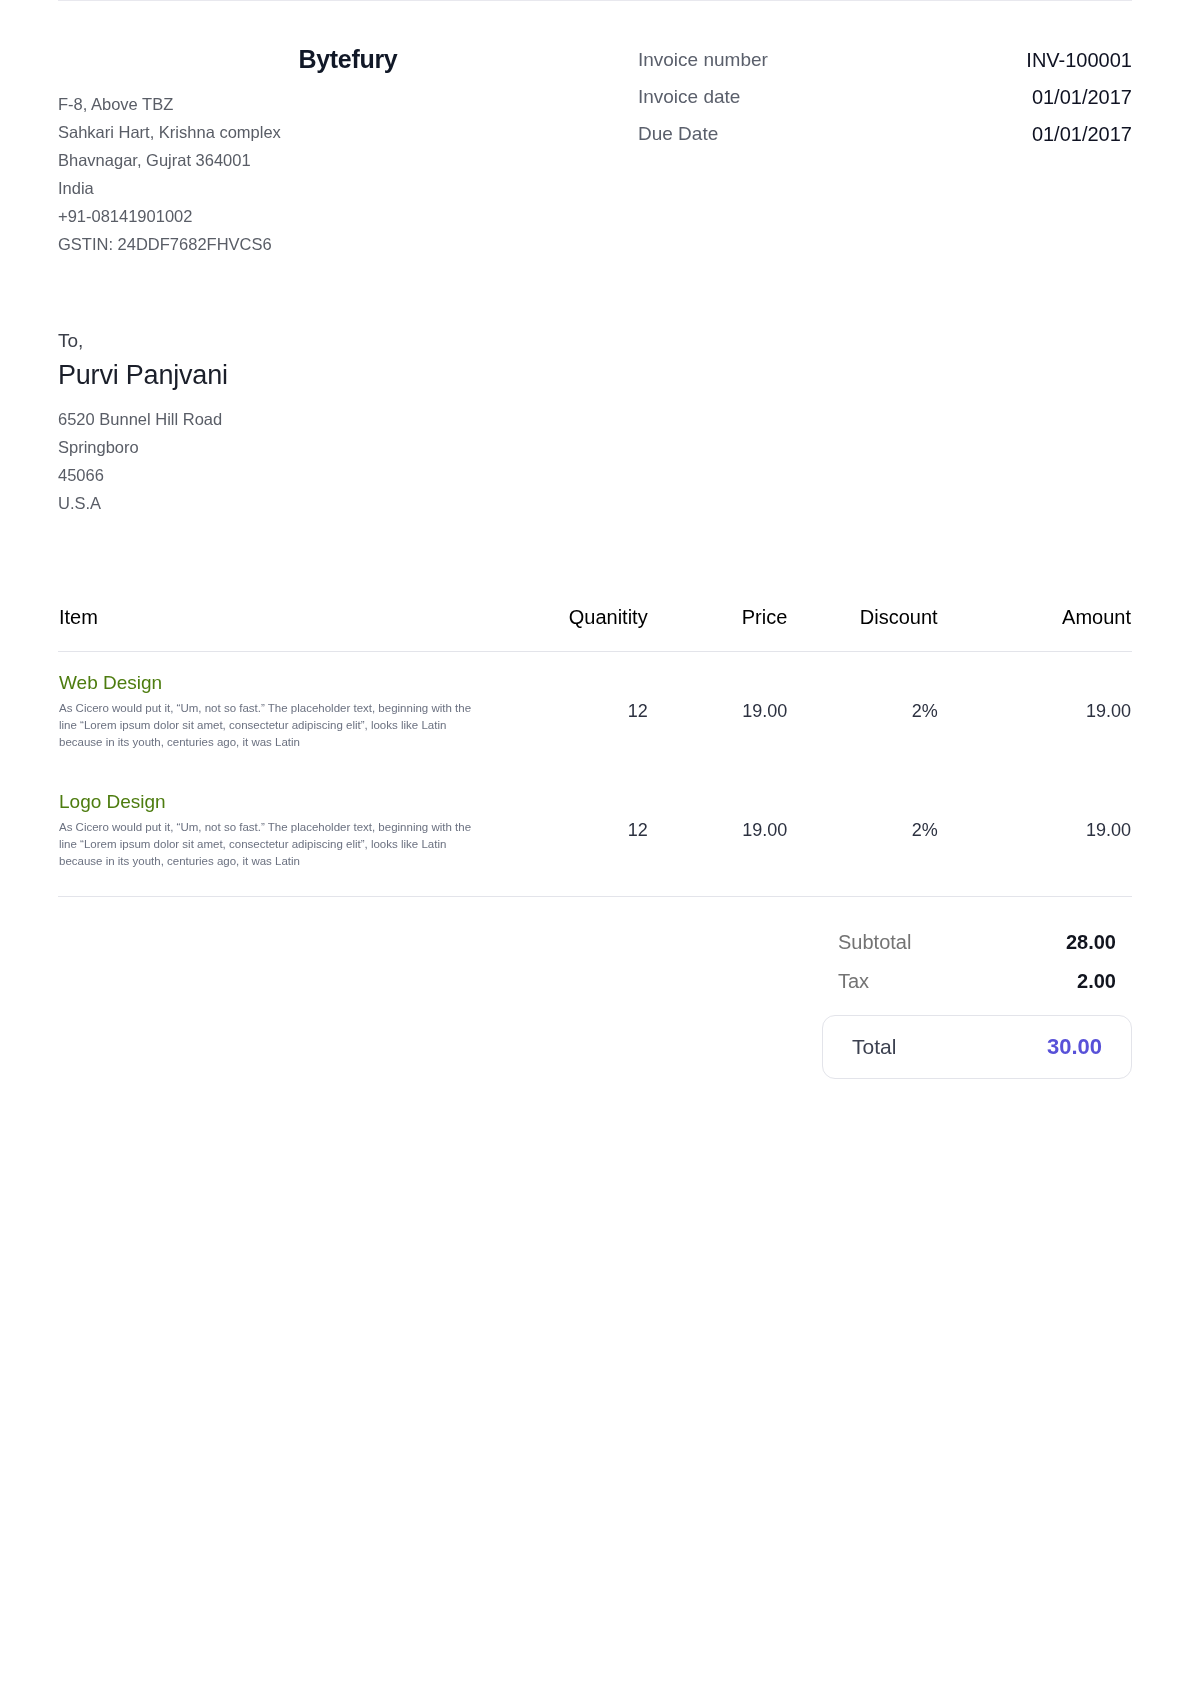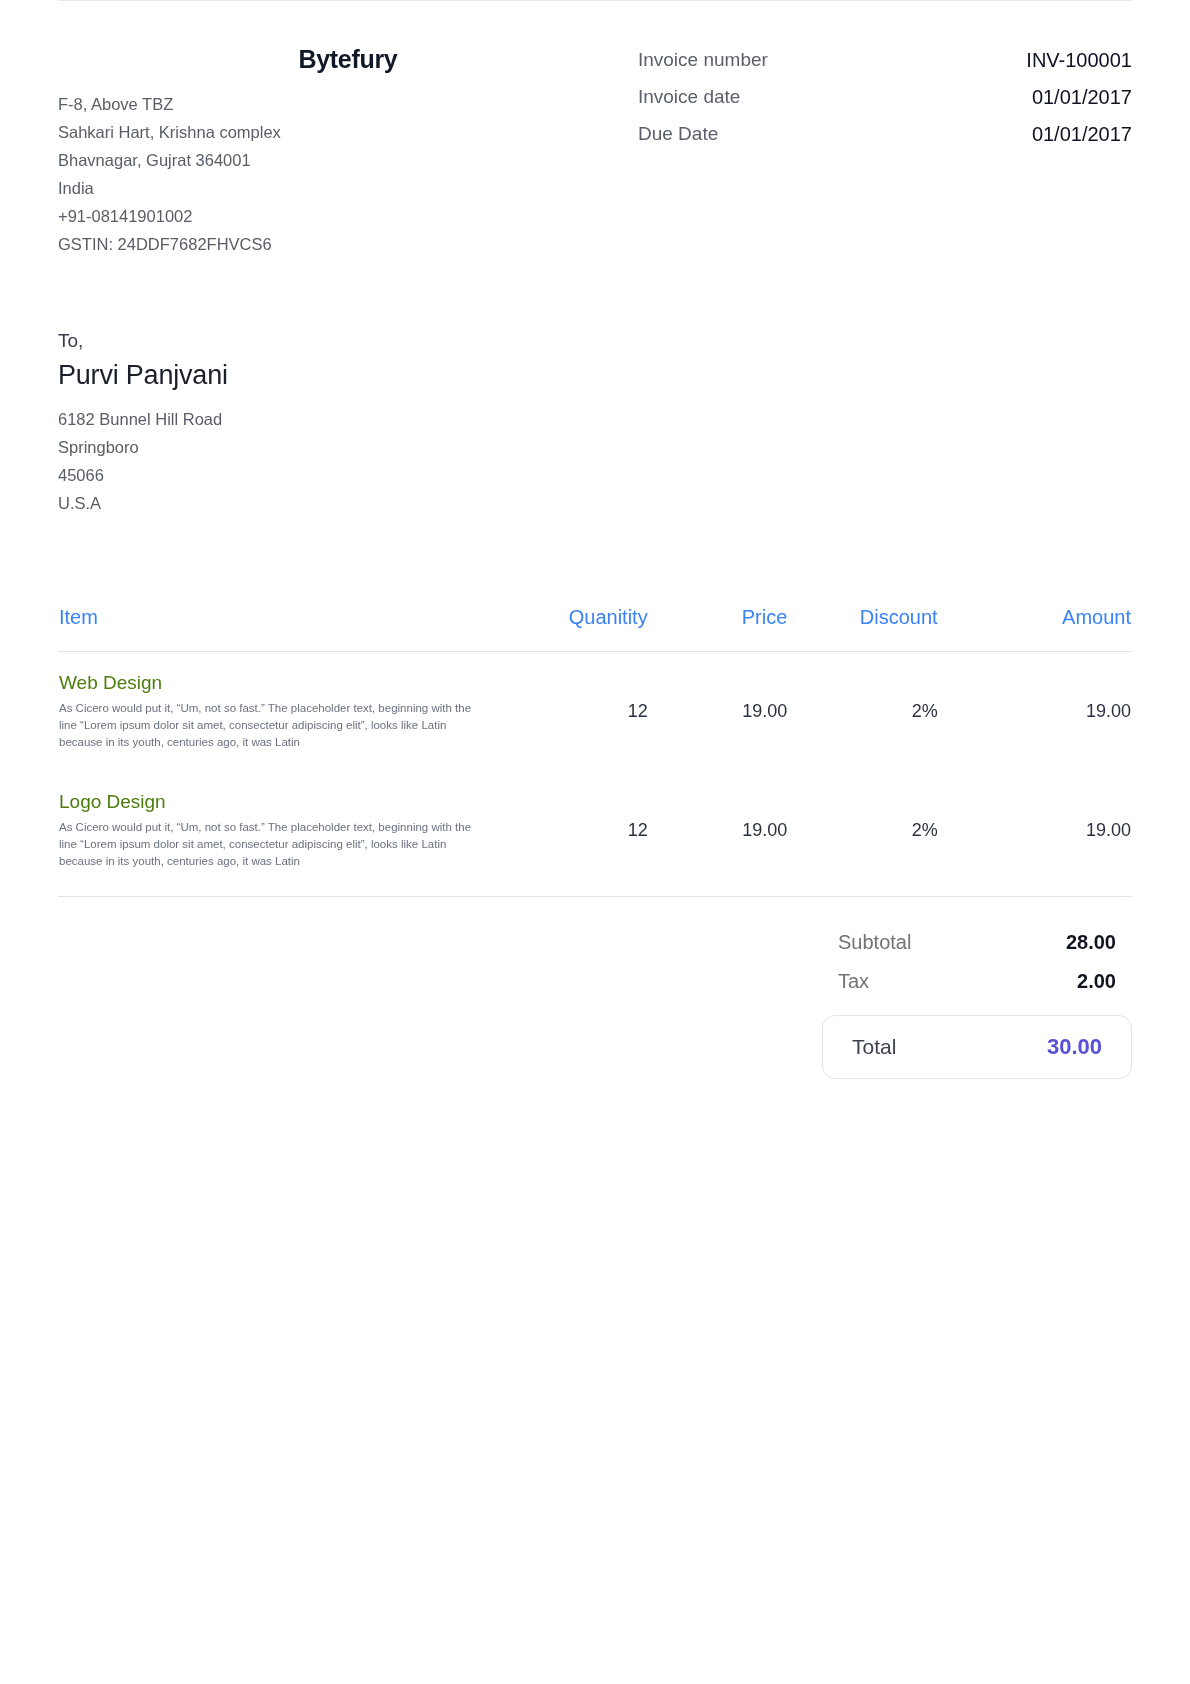--- a/index.html
+++ b/index.html
@@ -114,21 +114,21 @@
   .items {
     padding: 88px 58px 0 58px;
   }
   table.items-table {
     width: 100%;
     border-collapse: collapse;
   }
   table.items-table thead th {
     font-size: 20px;
     font-weight: normal;
-    color: #3b82f6;
+    color: #000000;
     padding-bottom: 22px;
     border-bottom: 1px solid #e3e4ea;
     text-align: right;
   }
   table.items-table thead th.col-item {
     text-align: left;
   }
   table.items-table tbody td {
     padding-top: 20px;
     padding-bottom: 20px;
@@ -240,21 +240,21 @@
         <span class="meta-label">Due Date</span>
         <span class="meta-value">01/01/2017</span>
       </div>
     </div>
 
   </div>
 
   <div class="billto">
     <div class="billto-to">To,</div>
     <div class="billto-name">Purvi Panjvani</div>
-    <div class="billto-line">6182 Bunnel Hill Road</div>
+    <div class="billto-line">6520 Bunnel Hill Road</div>
     <div class="billto-line">Springboro</div>
     <div class="billto-line">45066</div>
     <div class="billto-line">U.S.A</div>
   </div>
 
   <div class="items">
     <table class="items-table">
       <thead>
         <tr>
           <th class="col-item">Item</th>

